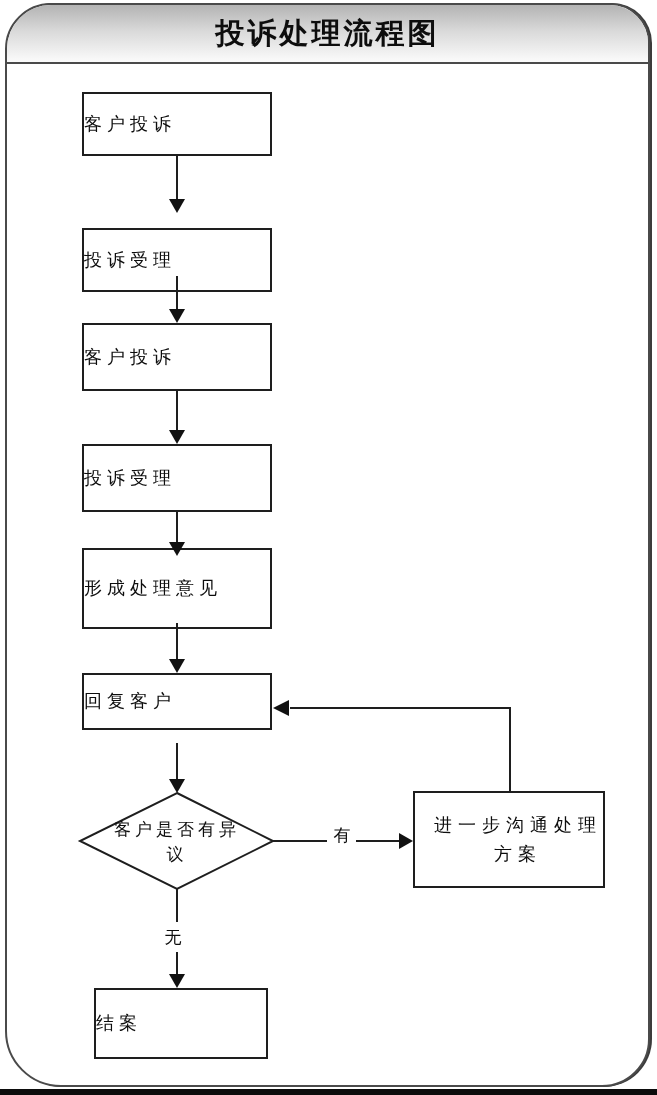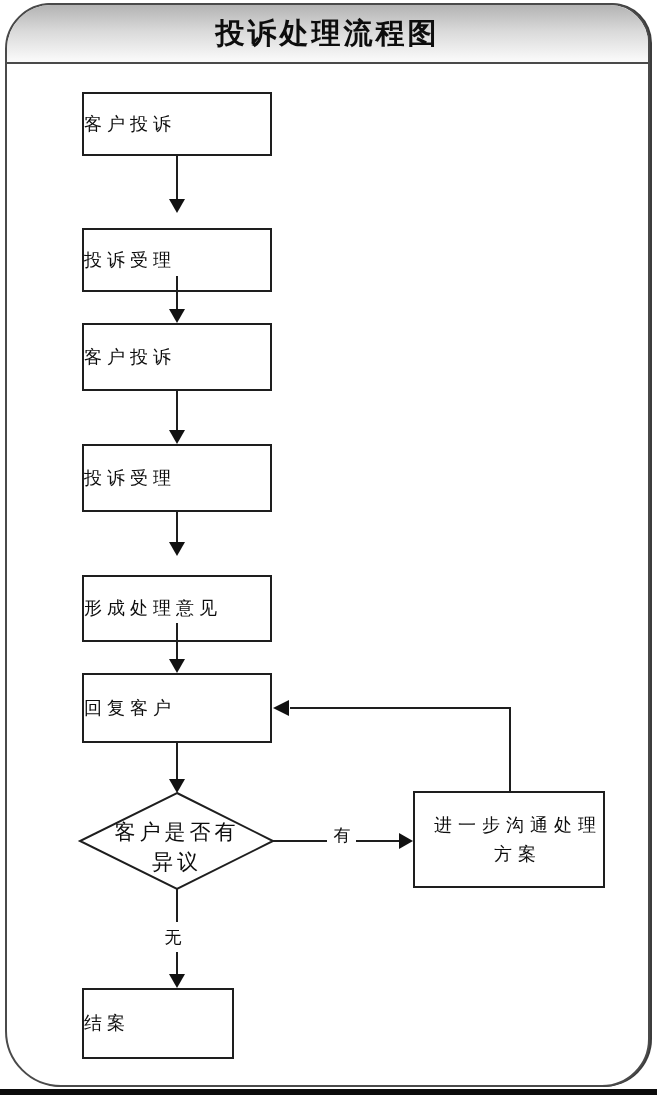--- a/index.html
+++ b/index.html
@@ -26,21 +26,21 @@
   .node {
     position:absolute; box-sizing:border-box; border:2px solid #1e1e1e;
     background:#ffffff; color:#0d0d0d;
     display:flex; align-items:center; justify-content:flex-start; text-align:center;
     font-size:18px; letter-spacing:5px; line-height:1.6;
   }
   .node .lbl { display:block; }
   .wrap-label { letter-spacing:6px; width:170px; word-break:break-all;margin-left:18px; }
   .diamond-label {
     position:absolute; left:109px; top:817px; width:136px;
-    text-align:center; font-size:21px; letter-spacing:4px; line-height:1.45;
+    text-align:center; font-size:17px; letter-spacing:4px; line-height:1.45;
     color:#0d0d0d; word-break:break-all; z-index:3;
   }
   .edge-label {
     position:absolute; width:28px; text-align:center; font-size:17px;
     color:#0d0d0d; background:#ffffff; z-index:3;
   }
   svg.overlay {
     position:absolute; left:0; top:0; width:657px; height:1095px;
     pointer-events:none; z-index:2;
   }
@@ -104,34 +104,34 @@
 </div>
 
 <div class="node" style="left:82px;top:323px;width:190px;height:68px">
   <span class="lbl">客户投诉</span>
 </div>
 
 <div class="node" style="left:82px;top:444px;width:190px;height:68px">
   <span class="lbl">投诉受理</span>
 </div>
 
-<div class="node" style="left:82px;top:575px;width:190px;height:67px">
+<div class="node" style="left:82px;top:548px;width:190px;height:81px">
   <span class="lbl">形成处理意见</span>
 </div>
 
-<div class="node" style="left:82px;top:673px;width:190px;height:70px">
+<div class="node" style="left:82px;top:673px;width:190px;height:57px">
   <span class="lbl">回复客户</span>
 </div>
 
 <div class="diamond-label">客户是否有异议</div>
 
 <div class="node" style="left:413px;top:791px;width:192px;height:97px">
   <span class="lbl wrap-label">进一步沟通处理方案</span>
 </div>
 
-<div class="node" style="left:82px;top:988px;width:152px;height:71px">
+<div class="node" style="left:94px;top:988px;width:174px;height:71px">
   <span class="lbl">结案</span>
 </div>
 
 <div class="edge-label" style="left:328px;top:824px">有</div>
 <div class="edge-label" style="left:159px;top:926px">无</div>
 
 <div class="bottom-bar"></div>
 
 </body></html>

